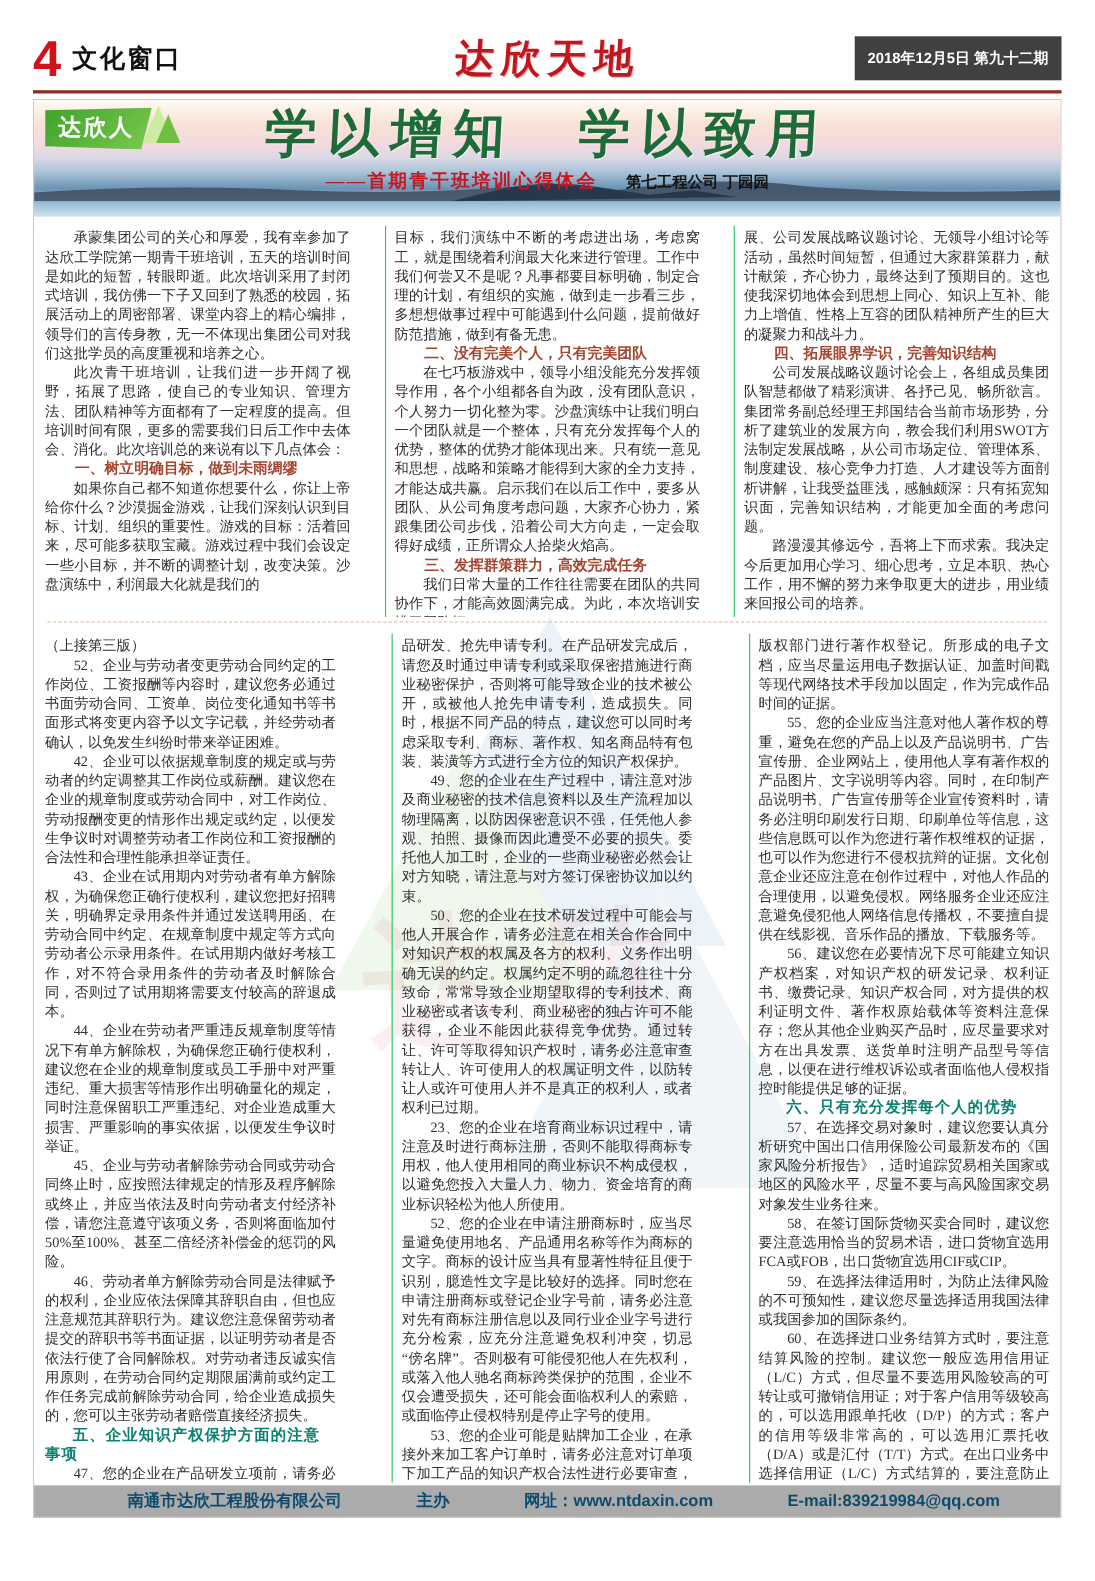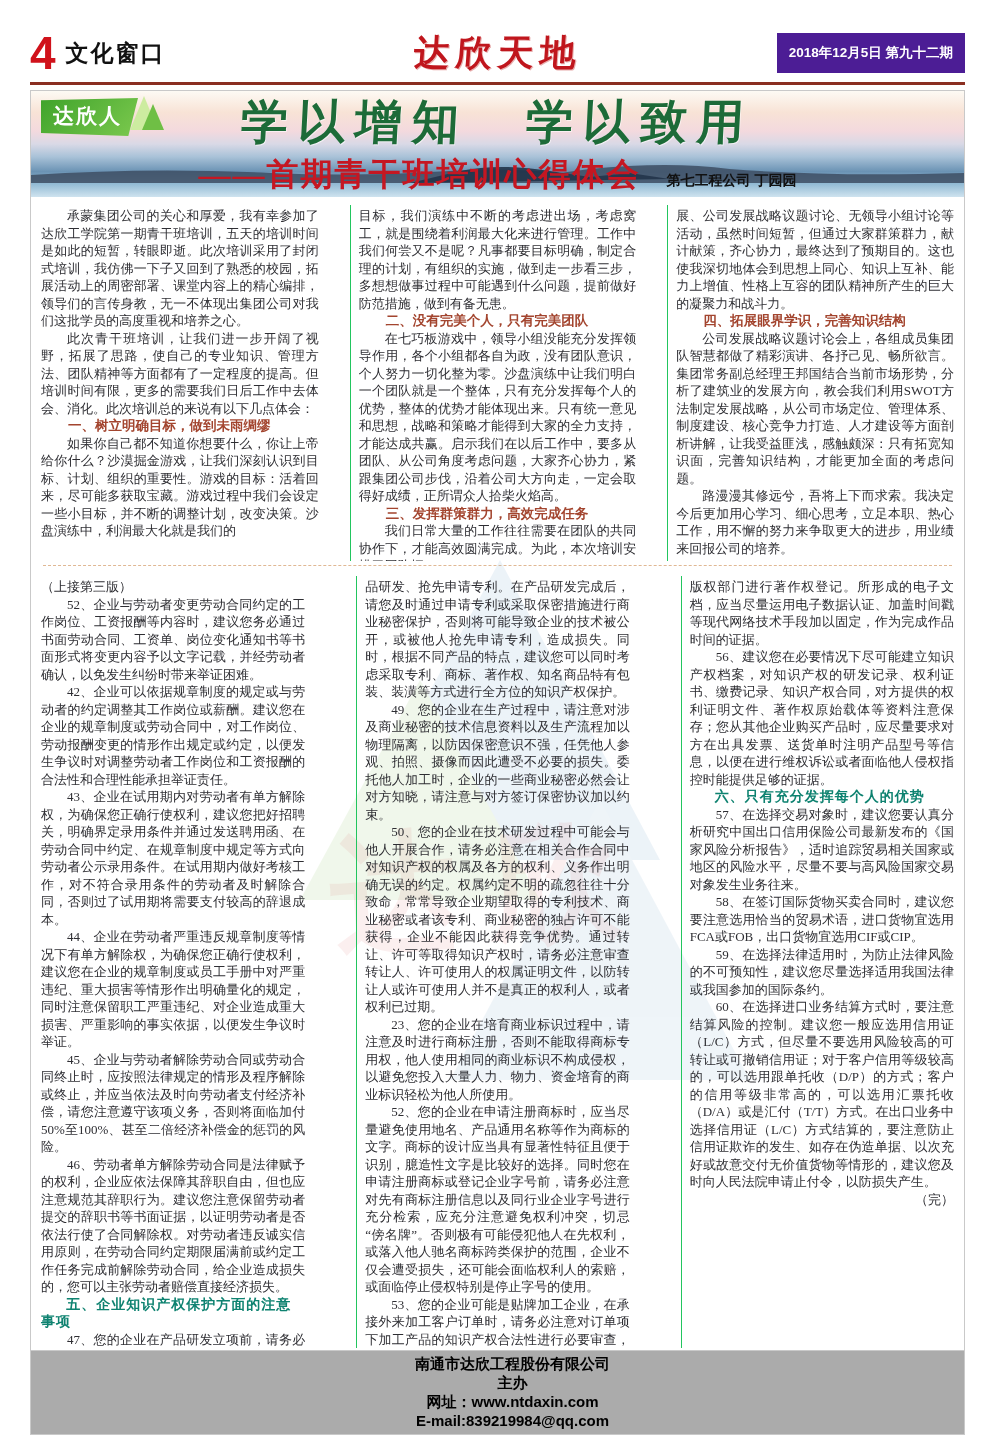--- a/index.html
+++ b/index.html
@@ -10,63 +10,63 @@
   }
   .page{padding:30px 30px 0 30px;position:relative;}
 
   
   .masthead{display:flex;align-items:center;height:46px;position:relative;}
   .mh-left{display:flex;align-items:flex-end;gap:10px;flex:1;}
   .page-num{font-family:"Liberation Sans","DejaVu Sans",sans-serif;font-weight:bold;font-size:46px;line-height:40px;color:#d0121b;}
   .section-name{font-family:"Liberation Sans","DejaVu Sans",sans-serif;font-weight:bold;font-size:23px;color:#111;padding-bottom:4px;letter-spacing:2px;}
   .paper-title{flex:1;text-align:center;font-weight:bold;font-size:36px;color:#c0161d;letter-spacing:6px;transform:skewX(-4deg);text-shadow:1px 1px 0 #e8b0b0;}
   .mh-right{flex:1;display:flex;justify-content:flex-end;}
-  .issue-box{background:#4c1d95;color:#fff;font-family:"Liberation Sans","DejaVu Sans",sans-serif;font-size:13.5px;font-weight:bold;padding:11px 12px;margin-left:44px;}
+  .issue-box{background:#404040;color:#fff;font-family:"Liberation Sans","DejaVu Sans",sans-serif;font-size:13.5px;font-weight:bold;padding:11px 12px;margin-left:44px;}
   .masthead-rule{border:none;border-top:3px solid #8a2e21;margin:6px 0 5px 0;}
 
   
   .content-frame{border:1px solid #c9c9c9;position:relative;background:#fff;}
 
   
   .banner{position:relative;height:106px;overflow:hidden;
     background:linear-gradient(180deg,#fdfaf4 0%,#f8e3d6 20%,#f3d9de 38%,#d9d9e6 50%,#a9c2d8 62%,#6b93b4 76%,#94bcd5 88%,#cfe3ef 100%);}
   .banner-hills{position:absolute;left:0;bottom:14px;width:100%;height:30px;}
   .badge{position:absolute;left:10px;top:7px;display:flex;align-items:flex-start;}
   .badge-flag{background:linear-gradient(135deg,#3fa32b,#7cc94e);color:#fff;
     font-family:"Liberation Sans","DejaVu Sans",sans-serif;font-weight:bold;font-size:21px;
     padding:4px 16px 6px 12px;clip-path:polygon(0 6%,100% 0,90% 100%,0 92%);letter-spacing:2px;}
   .badge-mtn{width:0;height:0;border-style:solid;}
   .badge-mtn.m1{border-width:0 14px 34px 14px;border-color:transparent transparent #cdeca0 transparent;margin-left:-8px;margin-top:-2px;}
   .badge-mtn.m2{border-width:0 11px 26px 11px;border-color:transparent transparent #6fbf45 transparent;margin-left:-16px;margin-top:6px;}
   .cal-title{margin:6px 0 0 0;text-align:center;font-size:47px;line-height:50px;font-weight:bold;color:#1d6b38;
     letter-spacing:10px;transform:skewX(-3deg);text-shadow:1px 1px 0 rgba(255,255,255,.6);position:relative;z-index:2;}
   .sub-row{position:relative;z-index:2;text-align:center;margin-top:6px;white-space:nowrap;}
-  .cal-sub{display:inline;font-size:32px;font-weight:bold;color:#c51722;letter-spacing:2px;margin:0;}
+  .cal-sub{display:inline;font-size:17px;font-weight:bold;color:#c51722;letter-spacing:2px;margin:0;}
   .byline{font-size:14px;font-weight:bold;color:#111;margin-left:26px;font-family:"Liberation Sans","DejaVu Sans",sans-serif;}
 
   
   .article{display:flex;padding:8px 2px 0 2px;overflow:hidden;position:relative;z-index:2;}
   .article.top{height:356px;}
   .article.bottom{height:772px;gap:20px;}
   .col{flex:1 1 0;padding:2px 8px;font-size:13px;line-height:17.5px;}
   .col + .col{border-left:1px solid #22c55e;margin-left:23px;}
   .col p,.col h3{margin:0;padding:0;}
   .p{text-indent:2em;text-align:justify;}
   .p.cont{text-indent:0;}
   .note{text-indent:0;text-align:left;}
   .h1{font-size:13.5px;font-weight:bold;color:#a3452f;text-indent:2em;margin:2px 0;}
   .h2{font-family:"Liberation Sans","DejaVu Sans",sans-serif;font-size:14px;font-weight:bold;color:#0e8270;text-indent:1.8em;margin:2px 0;letter-spacing:1px;}
   .end-mark{float:right;}
 
   .dashed-divider{border:none;border-top:1px dashed #e0b894;margin:4px 12px 2px 12px;}
 
   
-  .footer-bar{background:#ababab;color:#000000;display:flex;align-items:center;justify-content:space-between;
+  .footer-bar{background:#ababab;color:#0c4a6e;display:flex;align-items:center;justify-content:space-between;
     font-family:"Liberation Sans","DejaVu Sans",sans-serif;font-size:15px;font-weight:bold;
-    padding:4px 55px 5px 85px;border-top:1px solid #c9c9c9;margin-top:2px;flex-direction:column;}
+    padding:4px 55px 5px 85px;border-top:1px solid #c9c9c9;margin-top:2px;}
 
   
   .watermark{position:absolute;left:300px;top:560px;width:420px;height:560px;pointer-events:none;z-index:1;opacity:.16;}
   .wm-tri{position:absolute;width:0;height:0;border-style:solid;}
   .wm-tri.blue{left:40px;top:0;border-width:0 160px 300px 160px;border-color:transparent transparent #8fb6d6 transparent;}
   .wm-tri.green{left:0;top:120px;border-width:0 120px 220px 120px;border-color:transparent transparent #a6cf86 transparent;}
   .wm-tri.blue2{left:150px;top:240px;border-width:0 150px 280px 150px;border-color:transparent transparent #9cc0da transparent;}
   .wm-seal{position:absolute;left:330px;top:800px;font-size:130px;color:#c33;opacity:.07;font-weight:bold;letter-spacing:30px;pointer-events:none;z-index:1;transform:rotate(-4deg);}
 </style>
 </head>
@@ -144,20 +144,21 @@
           <p class="p cont">品研发、抢先申请专利。在产品研发完成后，请您及时通过申请专利或采取保密措施进行商业秘密保护，否则将可能导致企业的技术被公开，或被他人抢先申请专利，造成损失。同时，根据不同产品的特点，建议您可以同时考虑采取专利、商标、著作权、知名商品特有包装、装潢等方式进行全方位的知识产权保护。</p>
           <p class="p">49、您的企业在生产过程中，请注意对涉及商业秘密的技术信息资料以及生产流程加以物理隔离，以防因保密意识不强，任凭他人参观、拍照、摄像而因此遭受不必要的损失。委托他人加工时，企业的一些商业秘密必然会让对方知晓，请注意与对方签订保密协议加以约束。</p>
           <p class="p">50、您的企业在技术研发过程中可能会与他人开展合作，请务必注意在相关合作合同中对知识产权的权属及各方的权利、义务作出明确无误的约定。权属约定不明的疏忽往往十分致命，常常导致企业期望取得的专利技术、商业秘密或者该专利、商业秘密的独占许可不能获得，企业不能因此获得竞争优势。通过转让、许可等取得知识产权时，请务必注意审查转让人、许可使用人的权属证明文件，以防转让人或许可使用人并不是真正的权利人，或者权利已过期。</p>
           <p class="p">23、您的企业在培育商业标识过程中，请注意及时进行商标注册，否则不能取得商标专用权，他人使用相同的商业标识不构成侵权，以避免您投入大量人力、物力、资金培育的商业标识轻松为他人所使用。</p>
           <p class="p">52、您的企业在申请注册商标时，应当尽量避免使用地名、产品通用名称等作为商标的文字。商标的设计应当具有显著性特征且便于识别，臆造性文字是比较好的选择。同时您在申请注册商标或登记企业字号前，请务必注意对先有商标注册信息以及同行业企业字号进行充分检索，应充分注意避免权利冲突，切忌“傍名牌”。否则极有可能侵犯他人在先权利，或落入他人驰名商标跨类保护的范围，企业不仅会遭受损失，还可能会面临权利人的索赔，或面临停止侵权特别是停止字号的使用。</p>
           <p class="p">53、您的企业可能是贴牌加工企业，在承接外来加工客户订单时，请务必注意对订单项下加工产品的知识产权合法性进行必要审查，否则可能导致加工、生产侵犯他人专利或注册商标专用权的产品，给企业造成损失。</p>
           <p class="p">54、您的企业应当注意对软件、文字、图片、图案、花型等作品著作权的保护，作品完成后应及时到</p>
         </div>
       <div class="col">
           <p class="p cont">版权部门进行著作权登记。所形成的电子文档，应当尽量运用电子数据认证、加盖时间戳等现代网络技术手段加以固定，作为完成作品时间的证据。</p>
+          <p class="p">55、您的企业应当注意对他人著作权的尊重，避免在您的产品上以及产品说明书、广告宣传册、企业网站上，使用他人享有著作权的产品图片、文字说明等内容。同时，在印制产品说明书、广告宣传册等企业宣传资料时，请务必注明印刷发行日期、印刷单位等信息，这些信息既可以作为您进行著作权维权的证据，也可以作为您进行不侵权抗辩的证据。文化创意企业还应注意在创作过程中，对他人作品的合理使用，以避免侵权。网络服务企业还应注意避免侵犯他人网络信息传播权，不要擅自提供在线影视、音乐作品的播放、下载服务等。</p>
           <p class="p">56、建议您在必要情况下尽可能建立知识产权档案，对知识产权的研发记录、权利证书、缴费记录、知识产权合同，对方提供的权利证明文件、著作权原始载体等资料注意保存；您从其他企业购买产品时，应尽量要求对方在出具发票、送货单时注明产品型号等信息，以便在进行维权诉讼或者面临他人侵权指控时能提供足够的证据。</p>
           <h3 class="h2">六、只有充分发挥每个人的优势</h3>
           <p class="p">57、在选择交易对象时，建议您要认真分析研究中国出口信用保险公司最新发布的《国家风险分析报告》，适时追踪贸易相关国家或地区的风险水平，尽量不要与高风险国家交易对象发生业务往来。</p>
           <p class="p">58、在签订国际货物买卖合同时，建议您要注意选用恰当的贸易术语，进口货物宜选用FCA或FOB，出口货物宜选用CIF或CIP。</p>
           <p class="p">59、在选择法律适用时，为防止法律风险的不可预知性，建议您尽量选择适用我国法律或我国参加的国际条约。</p>
           <p class="p">60、在选择进口业务结算方式时，要注意结算风险的控制。建议您一般应选用信用证（L/C）方式，但尽量不要选用风险较高的可转让或可撤销信用证；对于客户信用等级较高的，可以选用跟单托收（D/P）的方式；客户的信用等级非常高的，可以选用汇票托收（D/A）或是汇付（T/T）方式。在出口业务中选择信用证（L/C）方式结算的，要注意防止信用证欺诈的发生、如存在伪造单据、以次充好或故意交付无价值货物等情形的，建议您及时向人民法院申请止付令，以防损失产生。<span class="end-mark">（完）</span></p>
         </div>
     </section>
 
     <footer class="footer-bar">

